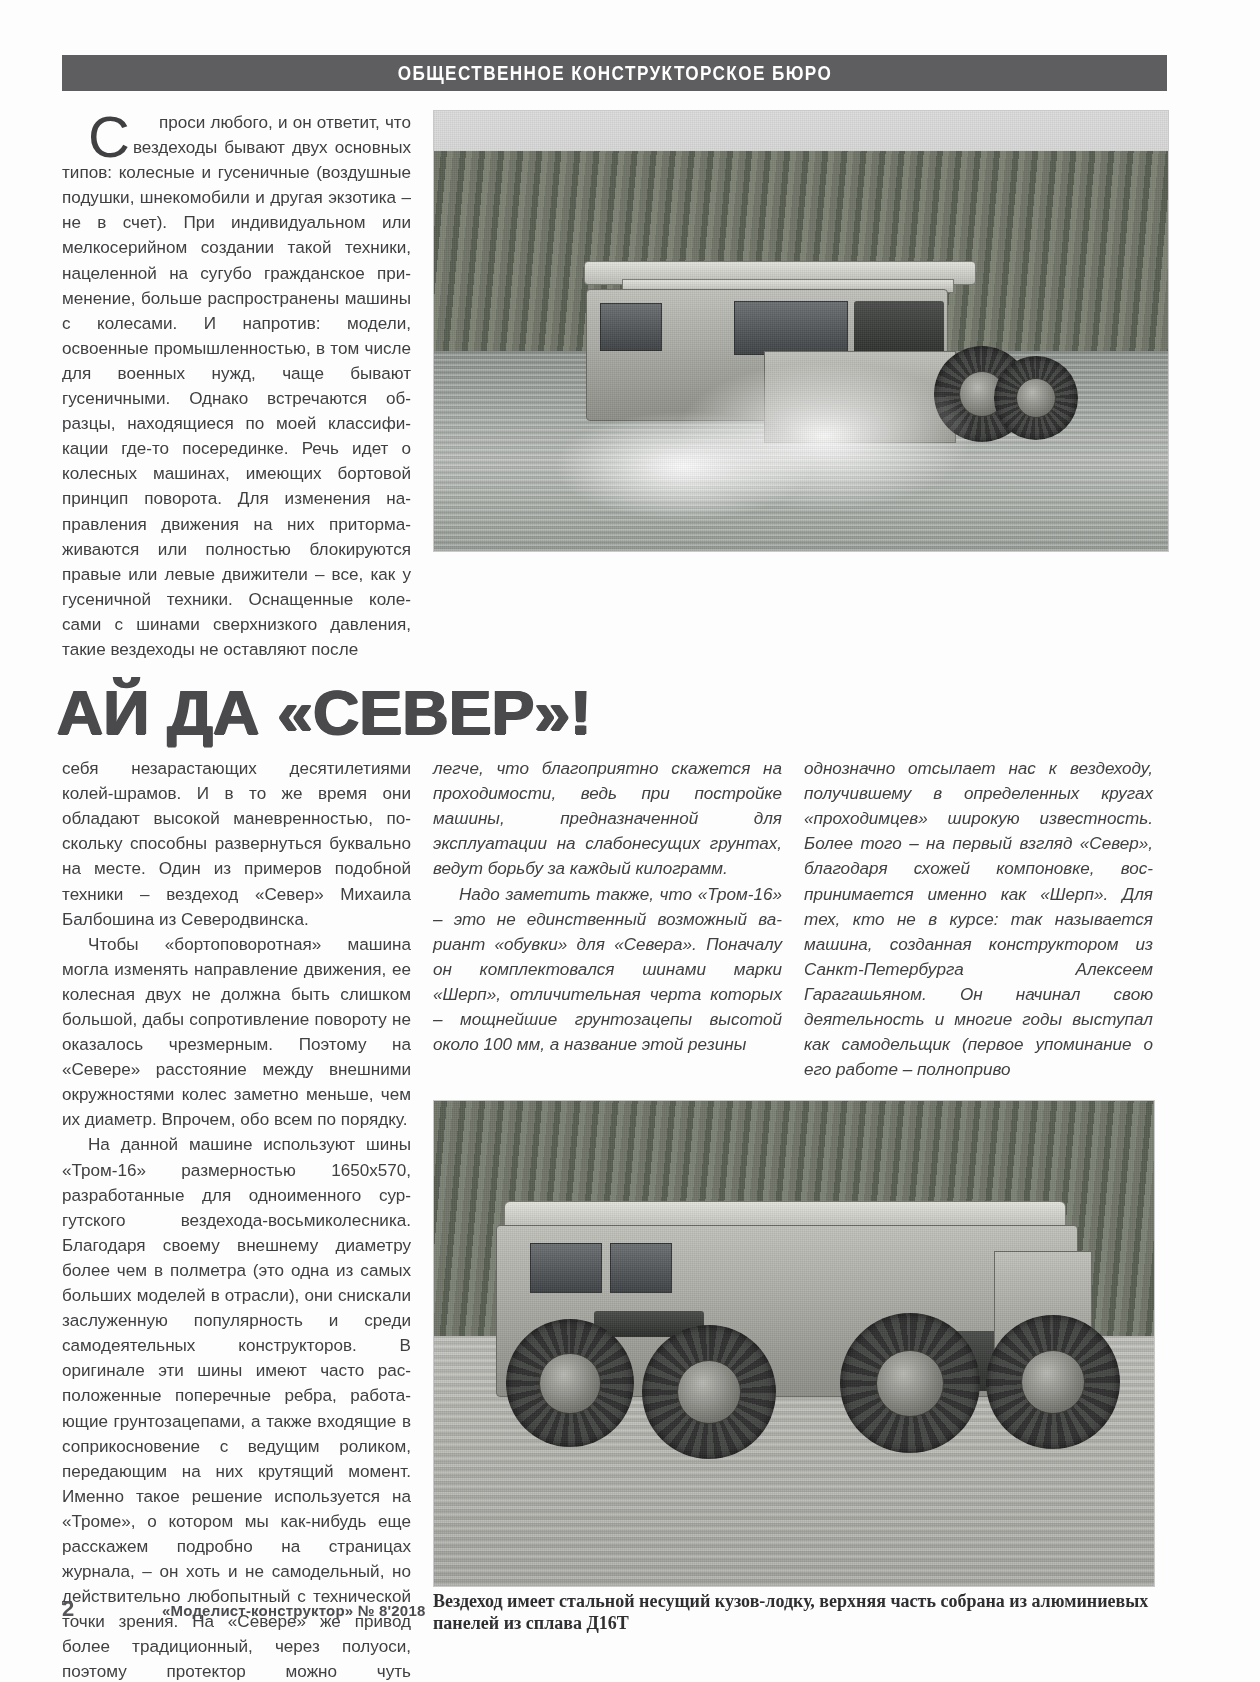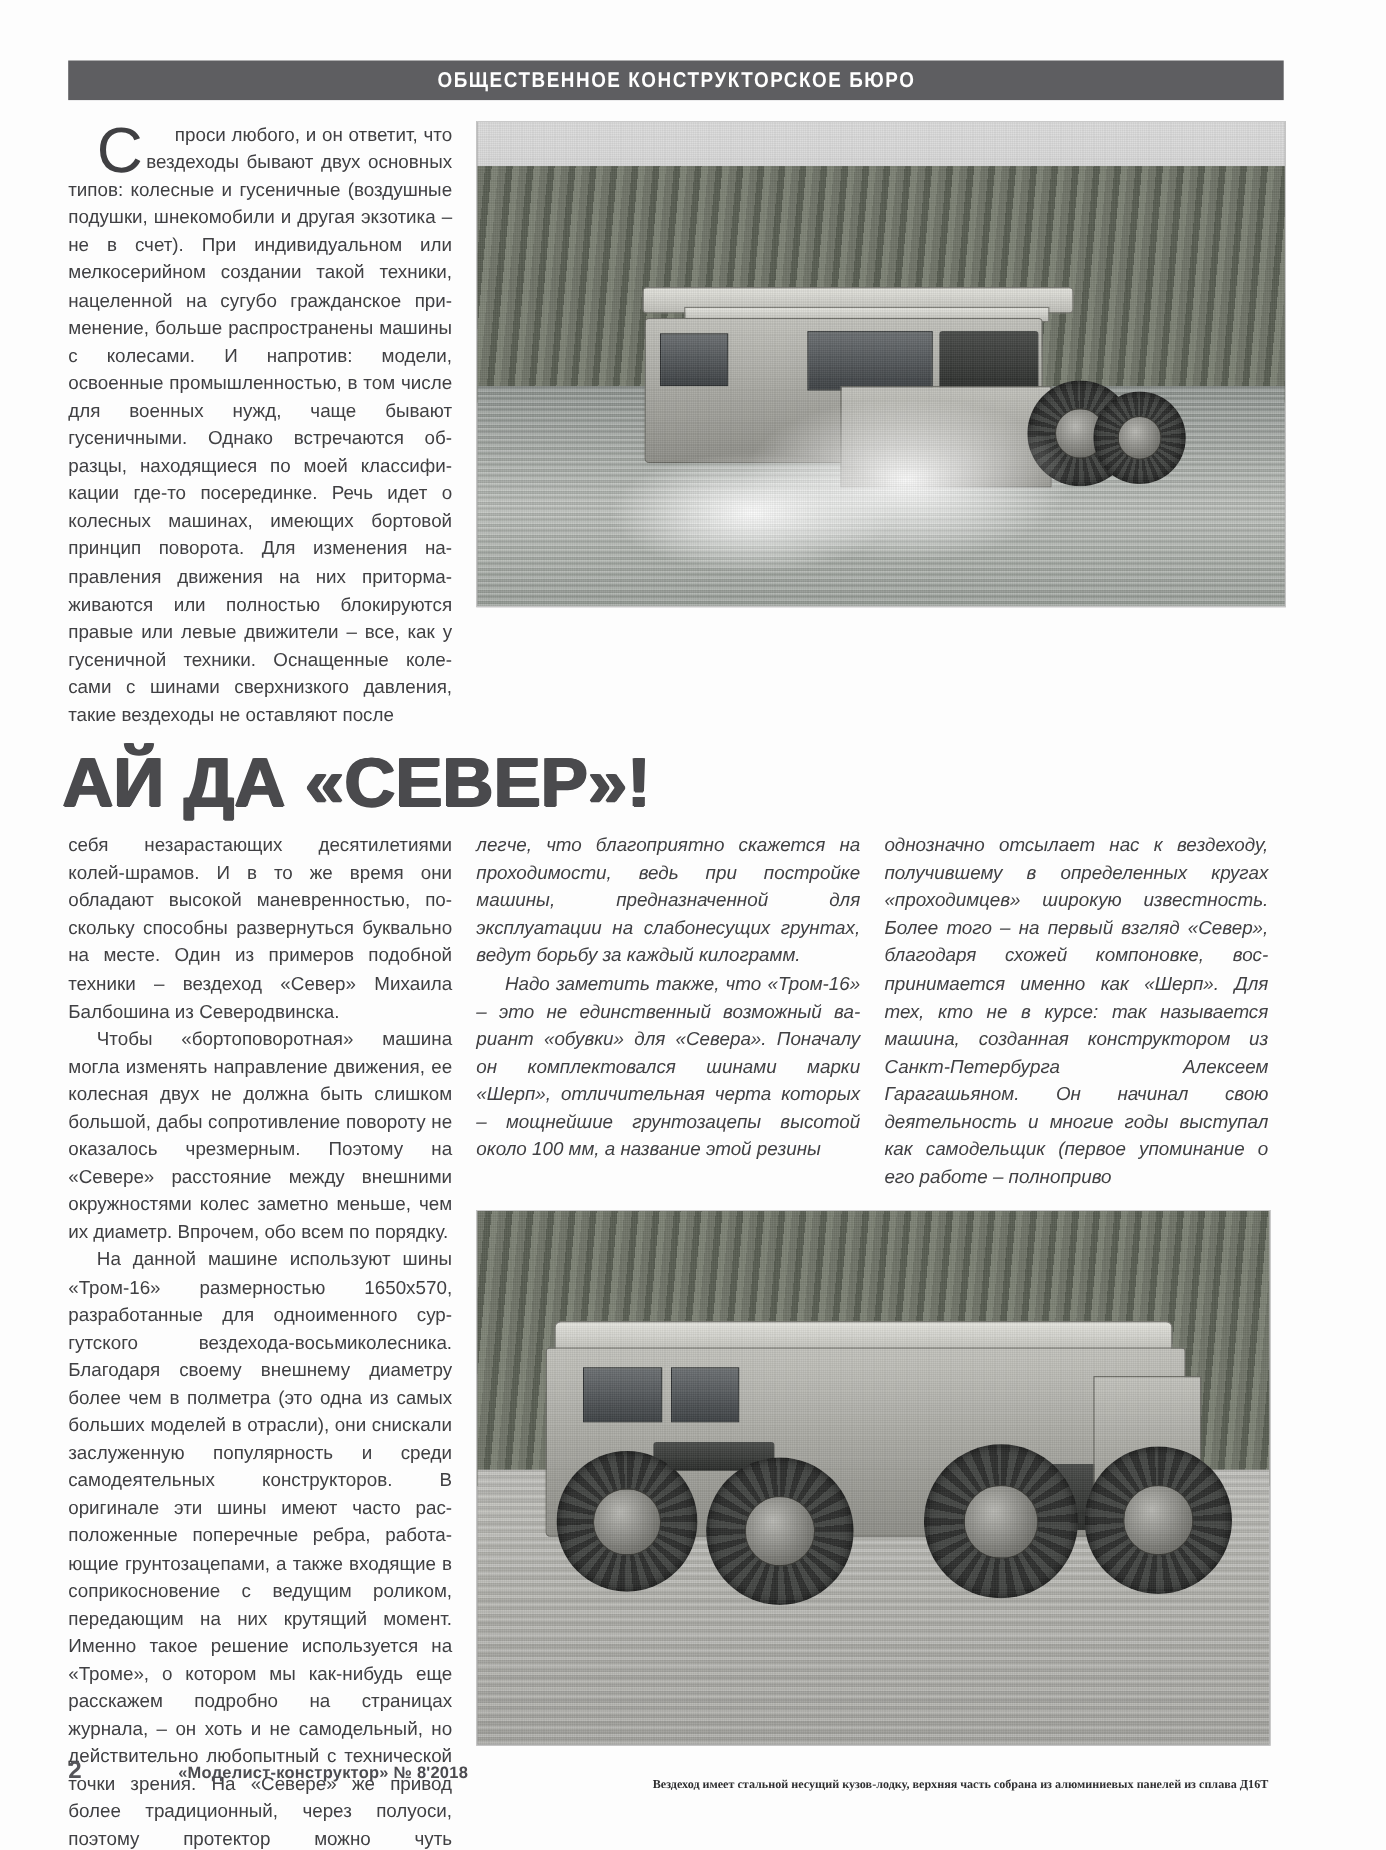--- a/index.html
+++ b/index.html
@@ -202,25 +202,25 @@
     width: 349px;
     flex: 0 0 349px;
   }
   .col.wide { flex: 0 0 720px; width: 720px; }
 
   
   .photo2-wrap { margin-top: 18px; }
   .caption {
     font-family: "Liberation Serif", serif;
     font-weight: bold;
-    font-size: 11px;
+    font-size: 18px;
     line-height: 22px;
     color: #2f2f31;
-    margin-top: 24px;
-    text-align: right;
+    margin-top: 3px;
+    text-align: left;
   }
 
   
   .footer {
     position: absolute;
     left: 62px;
     top: 1596px;
     width: 1105px;
     display: flex;
     align-items: baseline;

